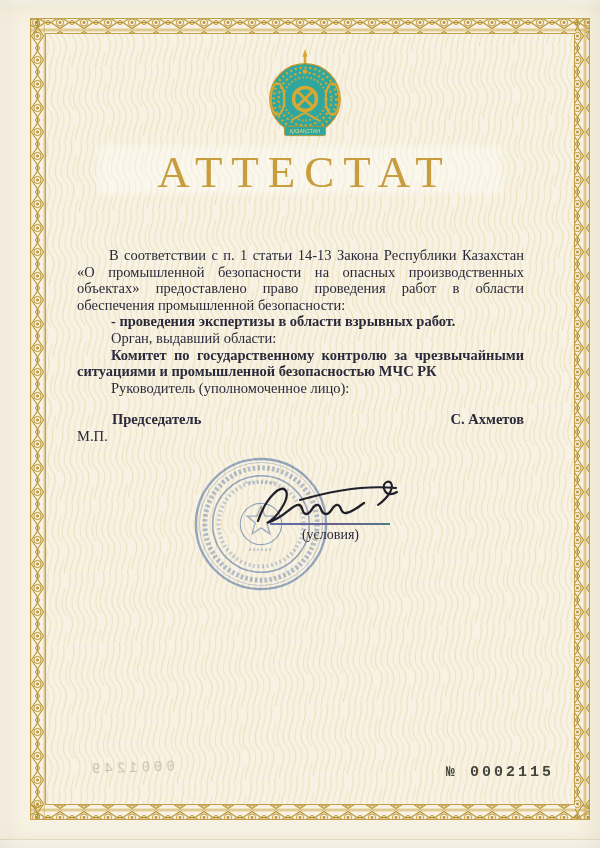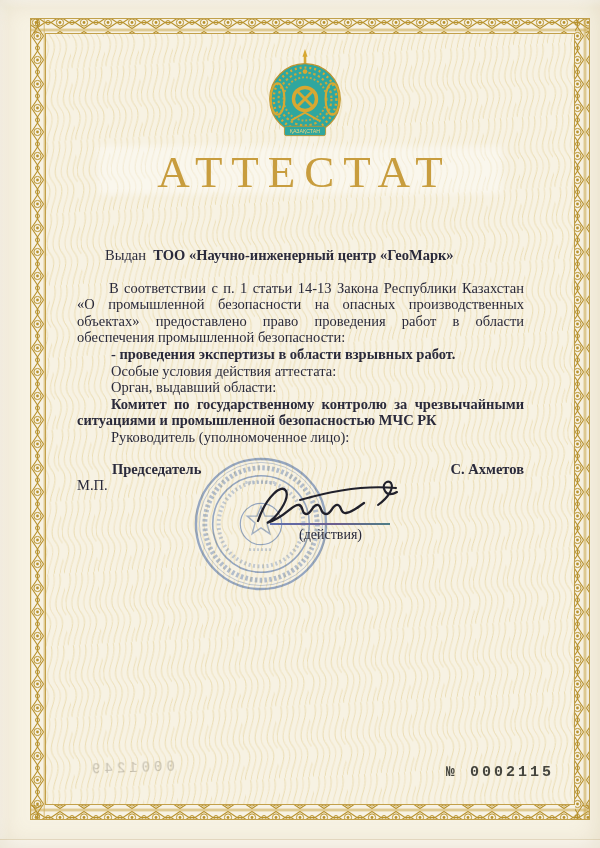--- a/index.html
+++ b/index.html
@@ -91,24 +91,22 @@
     <circle cx="53" cy="52" r="10" fill="#2fa79f"></circle>
     <path d="M46,45 L60,59 M60,45 L46,59" stroke="#d7a832" stroke-width="3" stroke-linecap="round"></path>
     <circle cx="53" cy="52" r="2.2" fill="#d7a832"></circle>
     <rect x="32" y="80" width="42" height="9.5" rx="2" fill="#2fa79f" stroke="#bd9430" stroke-width="0.9"></rect>
     <text x="53" y="87.2" text-anchor="middle" font-size="5.4" fill="#efd27a" font-family="Liberation Sans, sans-serif">ҚАЗАҚСТАН</text>
   </svg>
 
   <h1 class="title">АТТЕСТАТ</h1>
 
   <div class="body-text">
-    <p class="issued"><span>Выдан</span>&nbsp;&nbsp;<b>ТОО «Научно-инженерный центр «ГеоМарк»</b></p>
     <p class="para">В соответствии с п. 1 статьи 14-13 Закона Республики Казахстан «О промышленной безопасности на опасных производственных объектах» предоставлено право проведения работ в области обеспечения промышленной безопасности:</p>
     <p class="ind"><b>- проведения экспертизы в области взрывных работ.</b></p>
-    <p class="ind">Особые условия действия аттестата:</p>
     <p class="ind">Орган, выдавший области:</p>
     <p class="jst"><b>Комитет по государственному контролю за чрезвычайными ситуациями и промышленной безопасностью МЧС РК</b></p>
     <p class="ind">Руководитель (уполномоченное лицо):</p>
     <div class="sign-row">
       <span>Председатель</span>
       <span>С. Ахметов</span>
     </div>
     <p class="mp">М.П.</p>
   </div>
 
@@ -126,21 +124,21 @@
   </svg>
 
   <svg class="signature" viewBox="0 0 156 58" aria-hidden="true">
     <g stroke="#20202b" fill="none" stroke-linecap="round">
       <path d="M8,44 C16,20 32,6 36,14 C40,22 26,42 17,46 C36,40 42,27 49,28 C54,29 51,37 56,37 C62,37 62,27 68,28 C72,29 70,37 76,37 C82,37 82,27 88,28 C92,29 90,37 96,36 C103,35 108,30 114,26" stroke-width="2.3"></path>
       <path d="M50,23 C84,13 116,8 146,11" stroke-width="2"></path>
       <path d="M128,28 C139,20 144,11 141,6 C138,2 131,7 135,14 C137,18 142,18 147,15" stroke-width="2.1"></path>
     </g>
   </svg>
   <div class="sig-line"></div>
-  <div class="sig-caption">(действия)</div>
+  <div class="sig-caption">(условия)</div>
 
 
   <div class="ghost-number">0001249</div>
   <div class="doc-number">№ 0002115</div>
 
   <div class="scan-top"></div>
   <div class="scan-left"></div>
   <div class="scan-bottom"></div>
   <div class="vignette"></div>
 </div>

